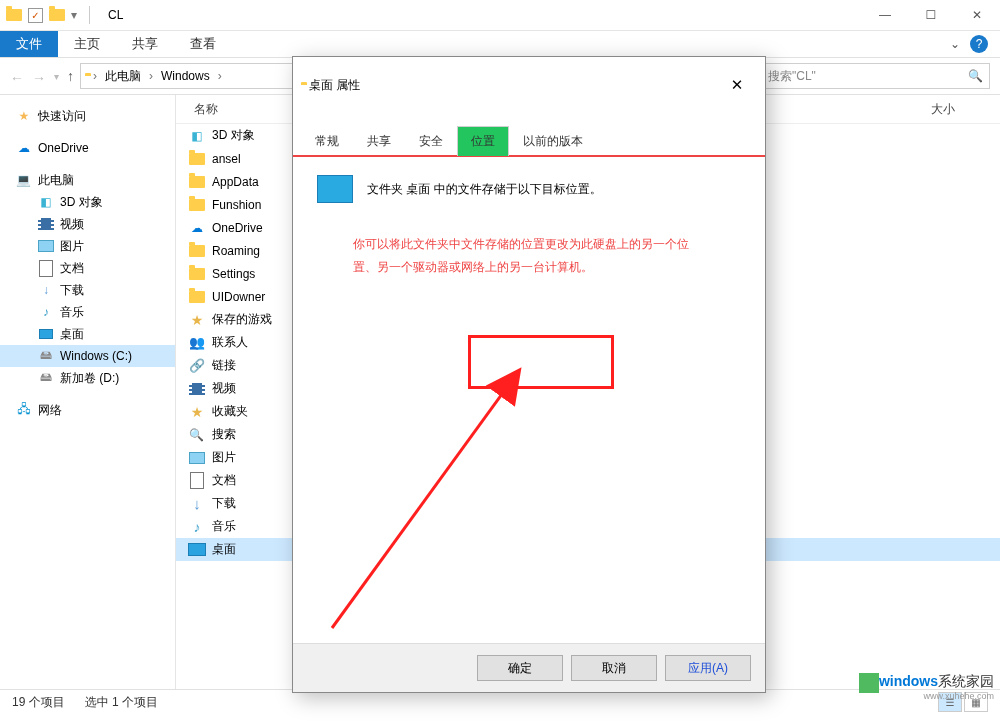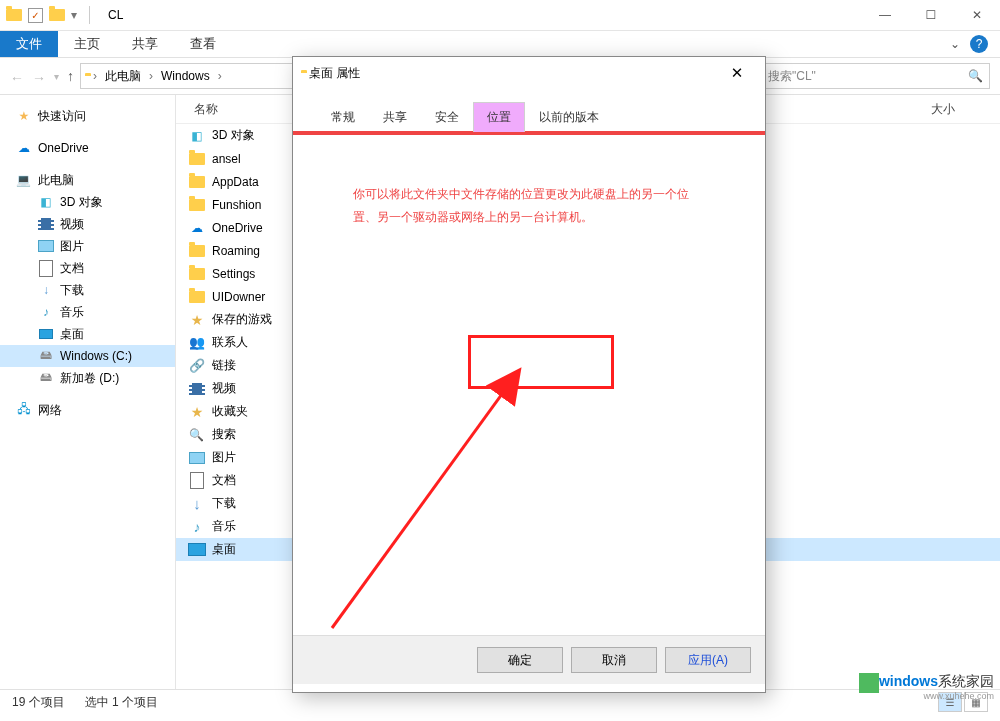--- a/index.html
+++ b/index.html
@@ -63,36 +63,36 @@
 .link-ic{color:#6a6a6a;font-size:13px}
 .fav-ic{color:#e8b64c;font-size:14px}
 .threed-ic{color:#3ab3d4}
 
 .status{height:24px;border-top:1px solid #e1e1e1;display:flex;align-items:center;padding:0 12px;gap:20px;color:#333}
 .status .icons{margin-left:auto;display:flex;gap:2px}
 .status .sbtn{width:22px;height:18px;border:1px solid #ccc;display:flex;align-items:center;justify-content:center;font-size:10px;color:#666}
 .status .sbtn.active{background:#cce8ff}
 
 .dialog{position:absolute;left:292px;top:56px;width:472px;height:635px;background:#fff;border:1px solid #888;box-shadow:5px 5px 20px rgba(0,0,0,0.25)}
-.dlg-title{height:32px;display:flex;align-items:center;padding:0 8px;gap:8px}
+.dlg-title{height:32px;display:flex;align-items:center;padding:12px 8px;gap:8px}
 .dlg-title .dclose{margin-left:auto;width:40px;height:28px;display:flex;align-items:center;justify-content:center;font-size:15px}
-.dlg-tabs{height:30px;display:flex;align-items:flex-end;padding-left:24px;border-bottom:4px solid #ef4444;margin-top:12px}
+.dlg-tabs{height:30px;display:flex;align-items:flex-end;padding-left:8px;border-bottom:2px solid #ef4444;margin-top:12px}
 .dlg-tab{padding:6px 13px;border:1px solid transparent;border-bottom:none;font-size:12px;color:#333;position:relative;top:1px}
-.dlg-tab.active{border-color:#d0d0d0;background:#f0abfc}
+.dlg-tab.active{border-color:#d0d0d0;background:#22c55e}
 .dlg-body{padding:18px 24px 0 24px}
 .dlg-row1{display:flex;align-items:center;gap:14px}
 .dlg-folder-thumb{width:34px;height:26px;background:#29abe2;border:1px solid #1b7fb5}
 .dlg-desc{margin:30px 0 0 36px;line-height:1.9;color:#ef4444}
 .dlg-path{margin:54px 0 0 0}
 .dlg-path input{width:100%;height:26px;border:1px solid #2a7ab0;padding:0 6px;font-size:13px;box-sizing:border-box}
 .dlg-btnrow{display:flex;gap:8px;margin-top:16px}
 .dlg-btnrow button, .dlg-footer button{height:26px;background:#e1e1e1;border:1px solid #adadad;font-size:12px;padding:0 10px;font-family:inherit}
 .dlg-btnrow button{flex:1}
 .dlg-btnrow button:disabled,.dlg-footer button:disabled{color:#1d4ed8}
-.dlg-footer{position:absolute;bottom:8px;left:0;right:0;height:48px;background:#f0f0f0;border-top:1px solid #ddd;display:flex;align-items:center;justify-content:flex-end;gap:8px;padding:0 14px}
+.dlg-footer{position:absolute;bottom:0;left:0;right:0;height:48px;background:#f0f0f0;border-top:1px solid #ddd;display:flex;align-items:center;justify-content:flex-end;gap:8px;padding:0 14px}
 .dlg-footer button{width:86px}
 
 .anno-box{position:absolute;left:468px;top:335px;width:140px;height:48px;border:3px solid #ff1f1f;pointer-events:none}
 .anno-arrow{position:absolute;left:322px;top:358px;width:230px;height:280px;pointer-events:none}
 
 .watermark{position:absolute;right:6px;bottom:28px;font-size:14px;color:#333;display:flex;align-items:flex-start;gap:0}
 .watermark .house{width:20px;height:20px;background:#4fba5f}
 .watermark b{color:#0078d7}
 .watermark .sub{position:absolute;right:0;top:18px;font-size:9px;color:#999}
 
@@ -365,20 +365,24 @@
     <div class="dclose">✕</div>
   </div>
   <div class="dlg-tabs" id="dlg-tabs">
       <div class="dlg-tab">常规</div>
       <div class="dlg-tab">共享</div>
       <div class="dlg-tab">安全</div>
       <div class="dlg-tab active">位置</div>
       <div class="dlg-tab">以前的版本</div>
     </div>
   <div class="dlg-body">
+    <div class="dlg-row1">
+      <div class="dlg-folder-thumb"></div>
+      <span>文件夹 桌面 中的文件存储于以下目标位置。</span>
+    </div>
     <div class="dlg-desc">
       <div>你可以将此文件夹中文件存储的位置更改为此硬盘上的另一个位</div>
       <div>置、另一个驱动器或网络上的另一台计算机。</div>
     </div>
   </div>
   <div class="dlg-footer">
     <button>确定</button>
     <button>取消</button>
     <button disabled="">应用(A)</button>
   </div>

